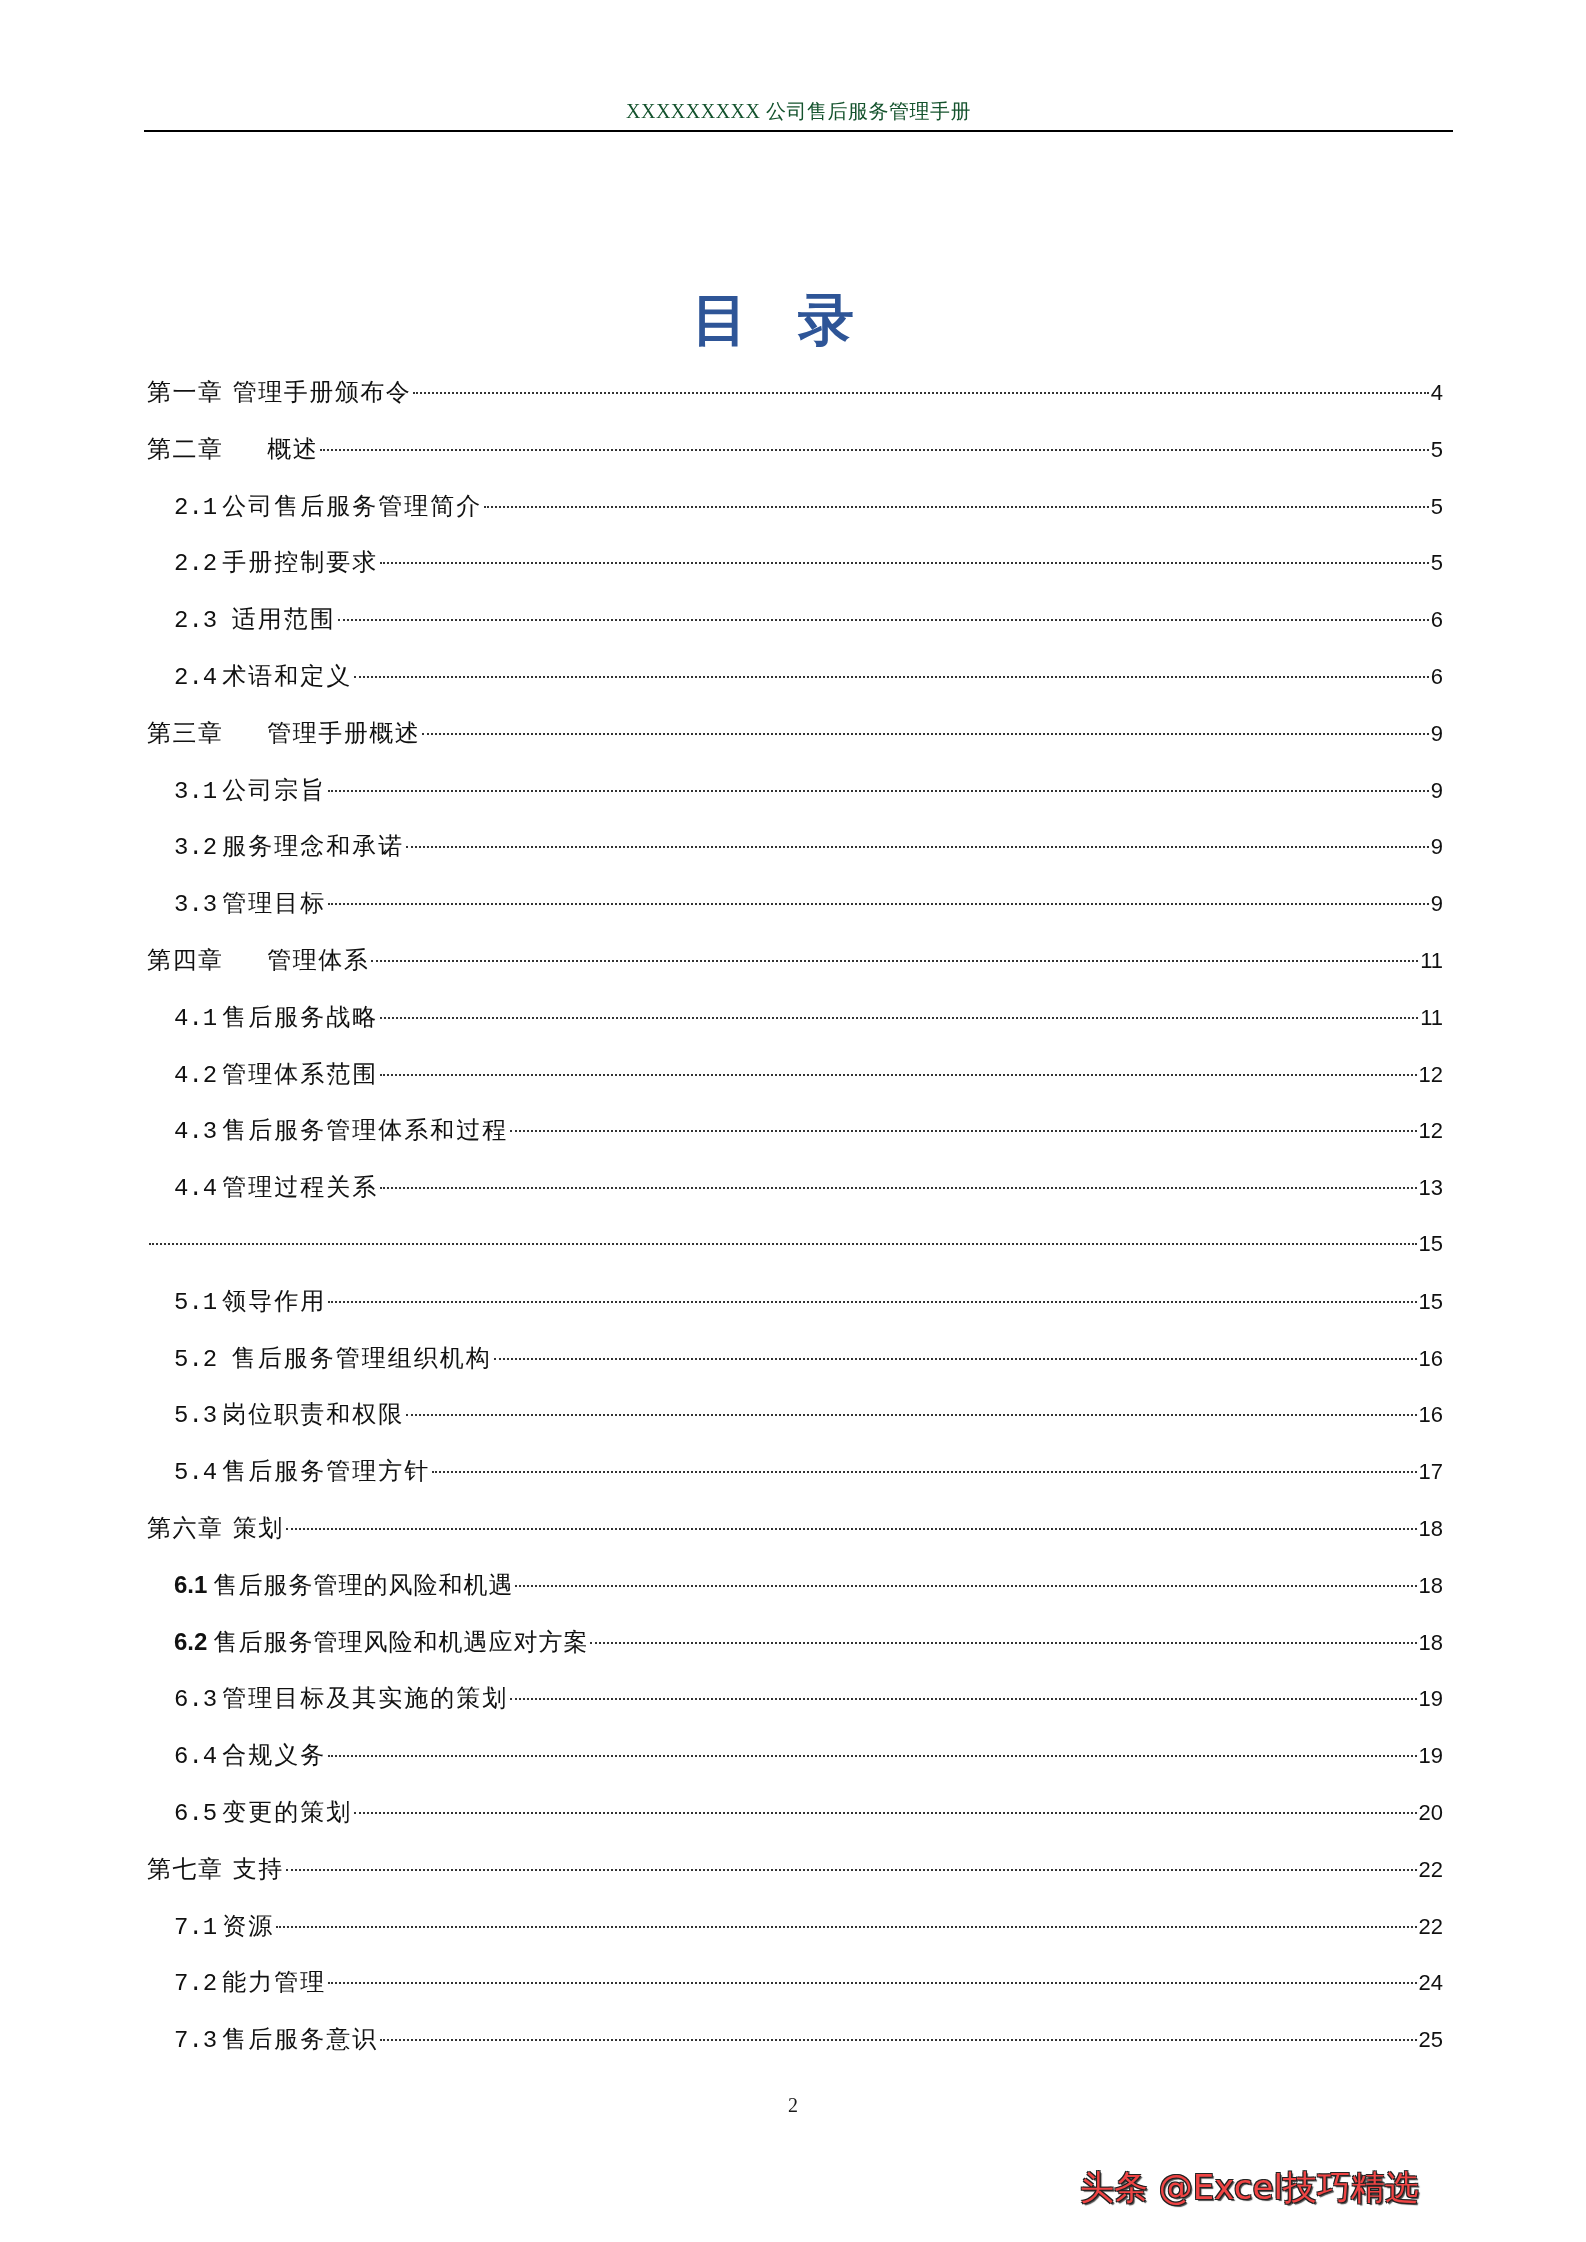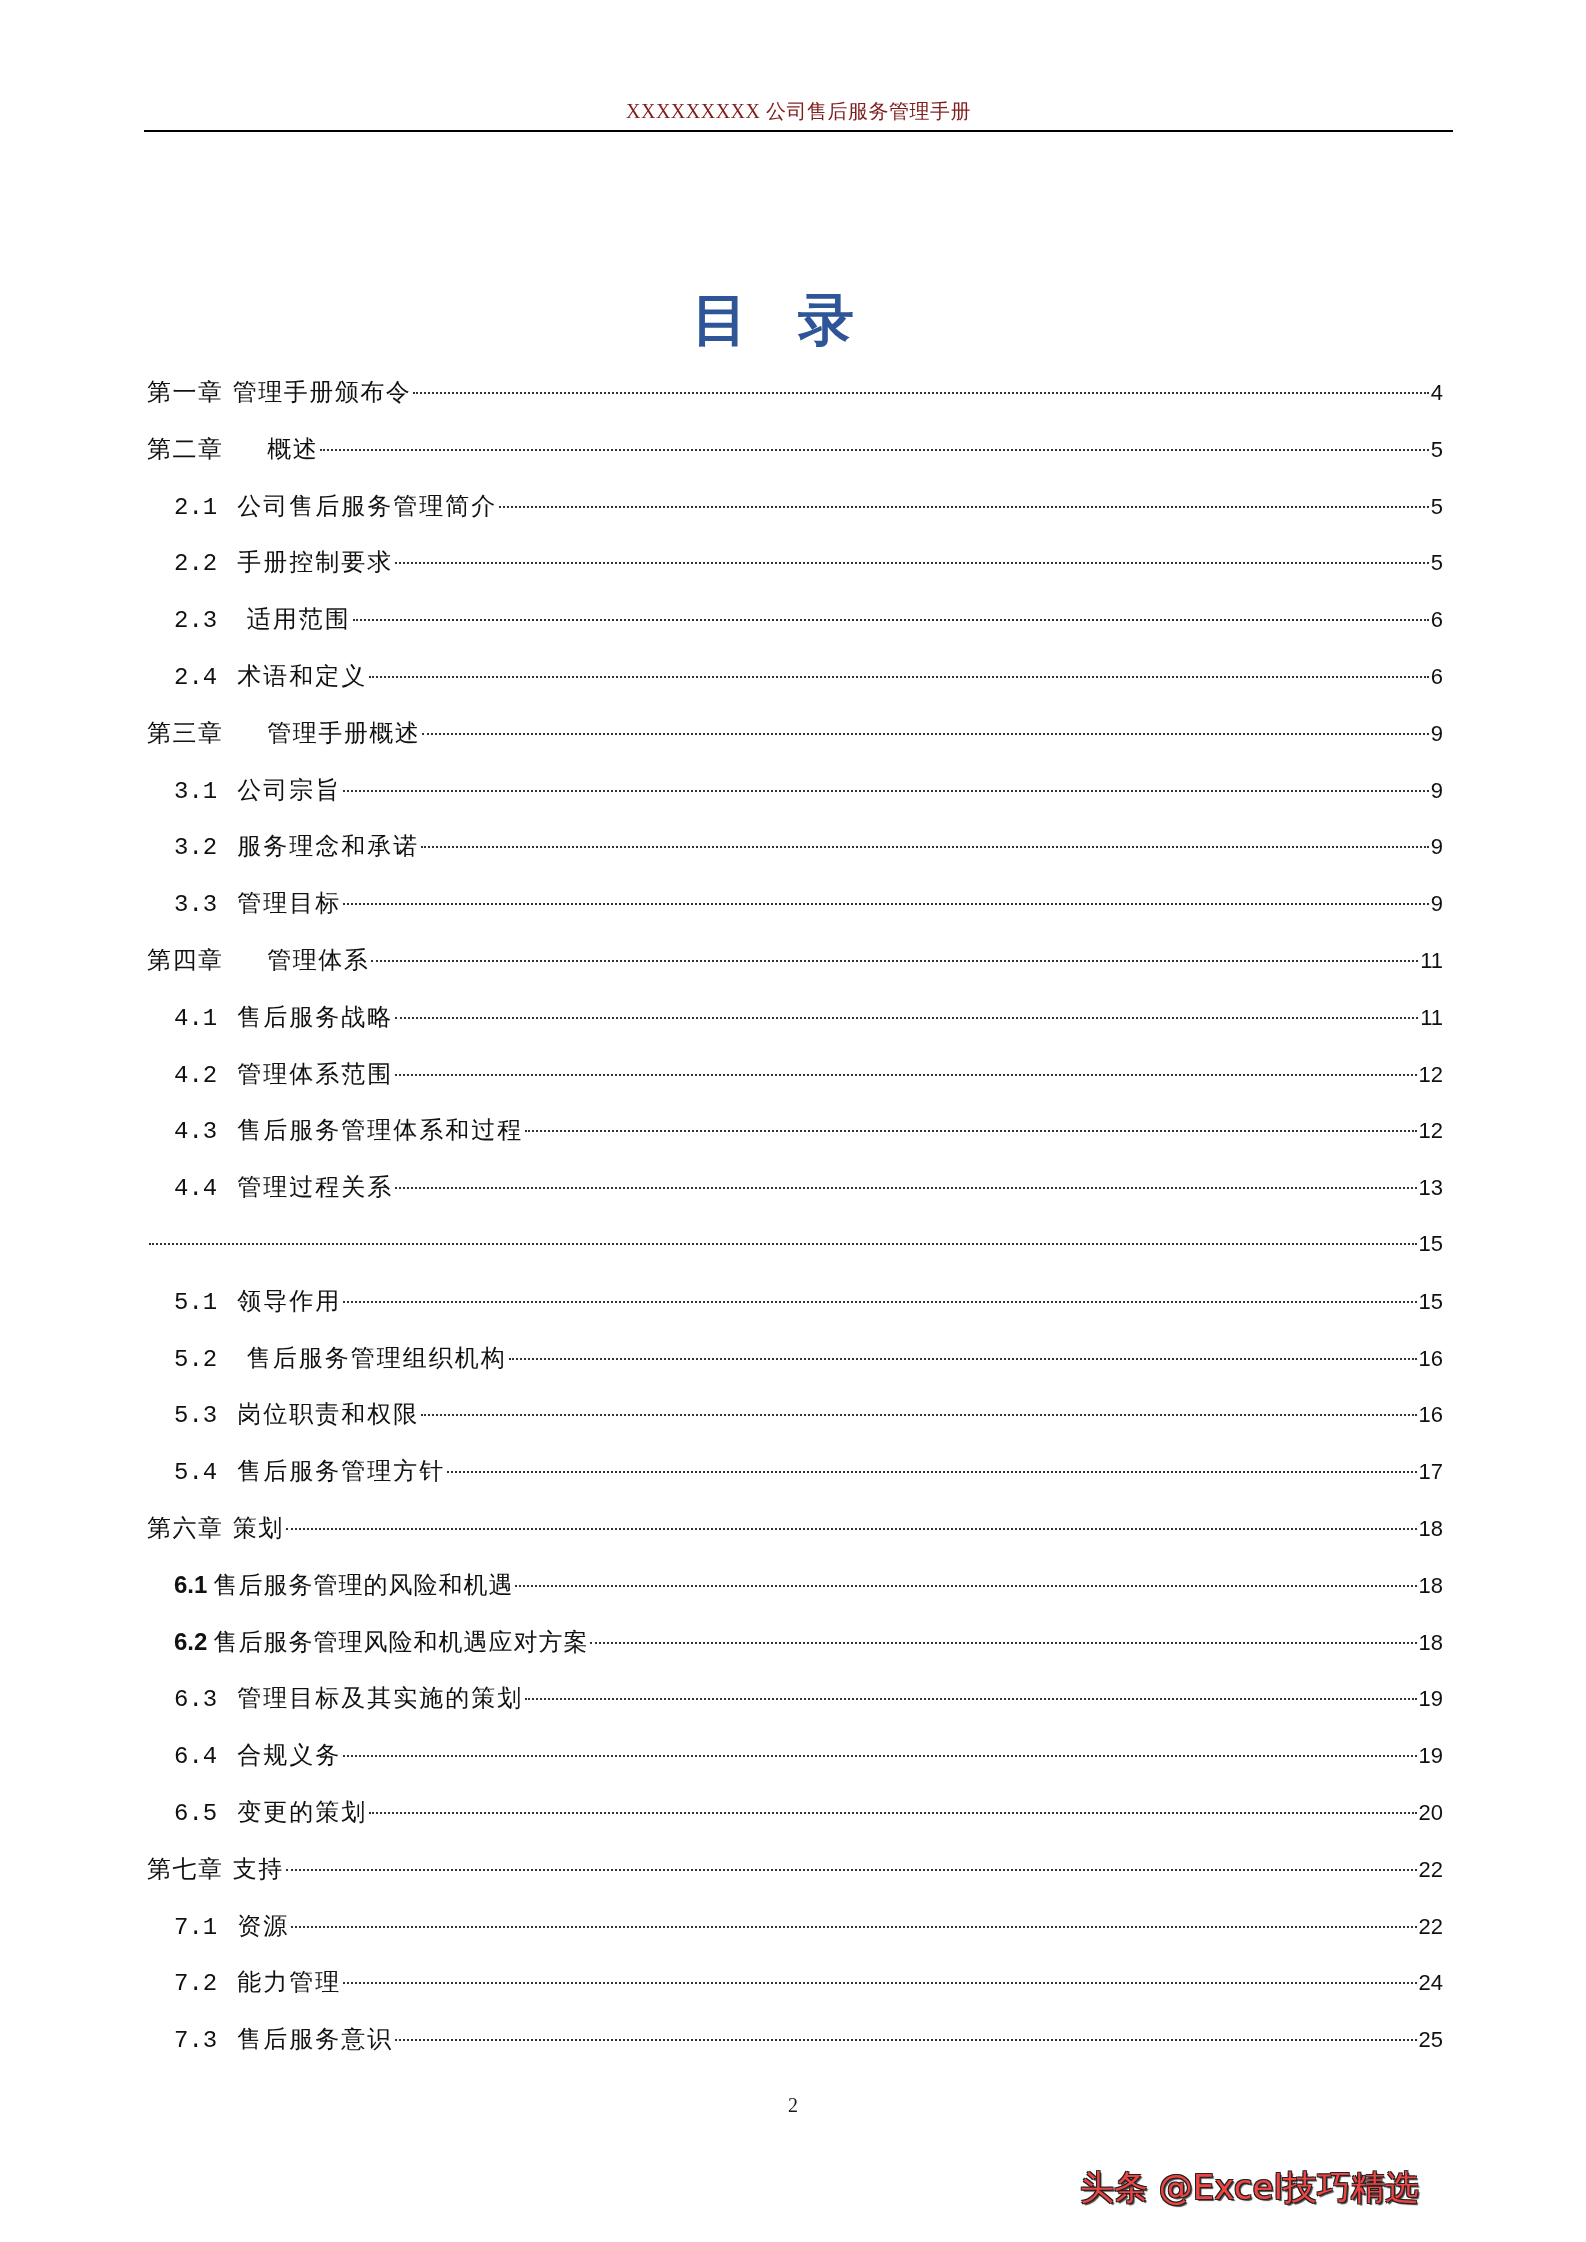--- a/index.html
+++ b/index.html
@@ -18,21 +18,21 @@
     .page-header {
       position: absolute;
       left: 144px;
       top: 96px;
       width: 1309px;
       height: 36px;
       text-align: center;
       font-family: "Liberation Serif", "DejaVu Serif", serif;
       font-size: 20px;
       line-height: 30px;
-      color: #7f1d1d;
+      color: #14532d;
       letter-spacing: 0.5px;
     }
     .header-rule {
       position: absolute;
       left: 144px;
       top: 130px;
       width: 1309px;
       height: 2px;
       background: #000000;
     }
@@ -72,21 +72,21 @@
       color: #111111;
       flex: 0 0 auto;
     }
     .toc-row.level-1 .toc-label {
       letter-spacing: 1.5px;
     }
     .toc-num {
       font-family: "Liberation Mono", "DejaVu Sans Mono", monospace;
       font-size: 24px;
       letter-spacing: 0;
-      margin-right: 20px;
+      margin-right: 5px;
     }
     .toc-row.bold-num .toc-num {
       font-family: "Liberation Sans", "DejaVu Sans", sans-serif;
       font-weight: bold;
       margin-right: 6px;
     }
     .toc-row.bold-num .toc-text {
       font-family: "DejaVu Sans", "Liberation Sans", sans-serif;
       letter-spacing: 1px;
     }

